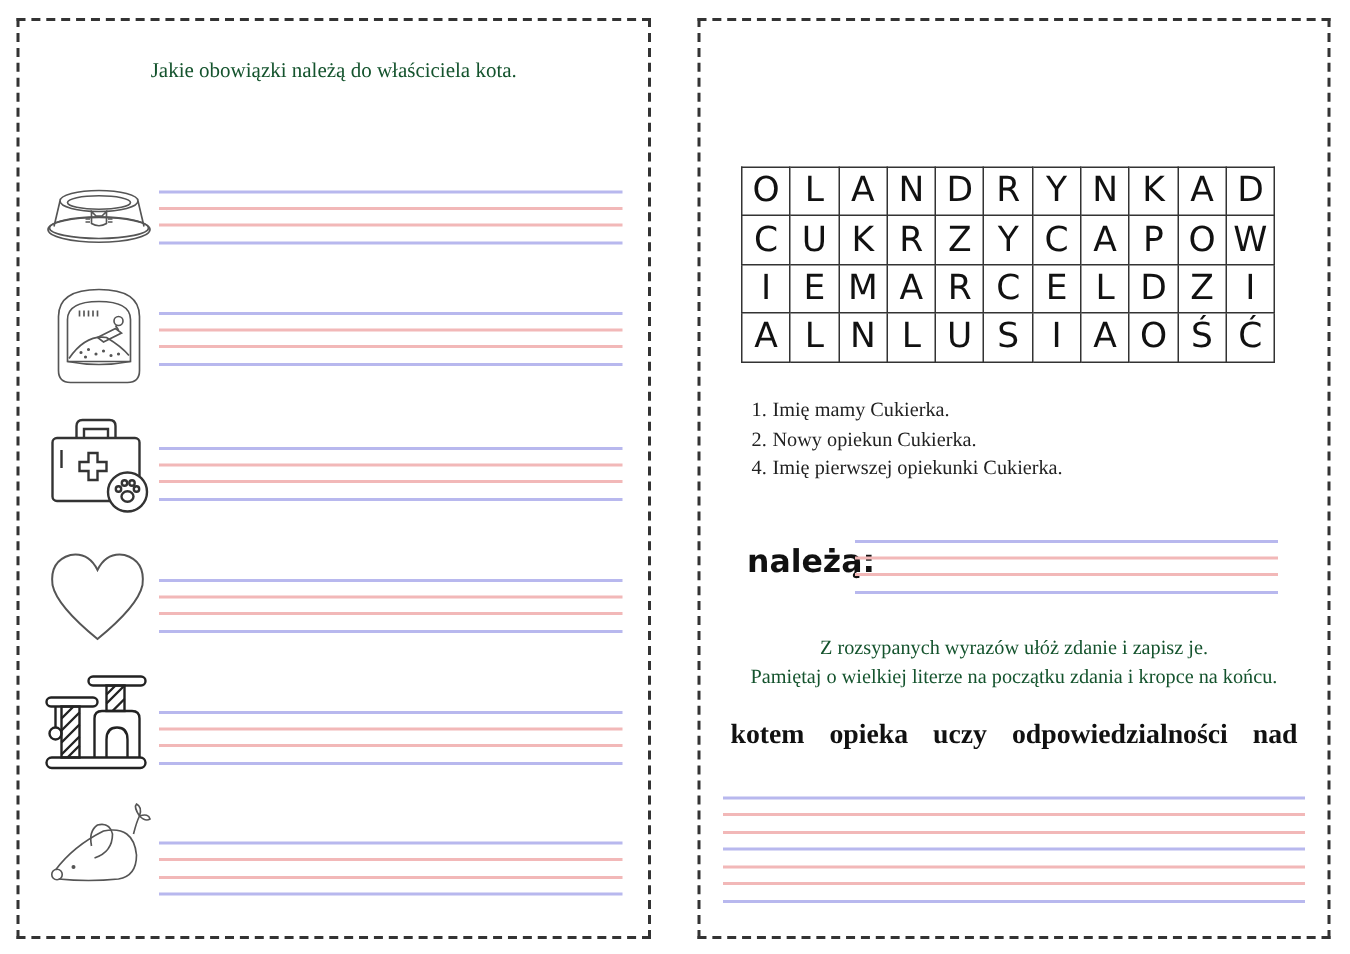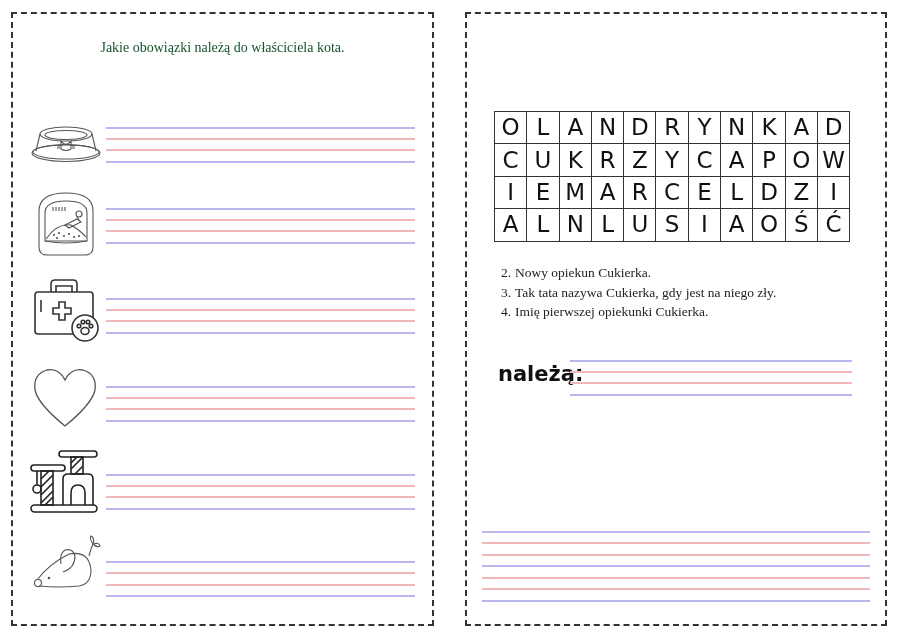--- a/index.html
+++ b/index.html
@@ -304,34 +304,45 @@
           <td>I</td>
           <td>A</td>
           <td>O</td>
           <td>Ś</td>
           <td>Ć</td>
         </tr>
       </tbody>
   </table>
 
   <ol id="questions">
+    <li><span class="num">1.</span><span>Imię mamy Cukierka.</span></li>
     <li><span class="num">2.</span><span>Nowy opiekun Cukierka.</span></li>
-    <li><span class="num">3.</span><span>Tak tata nazywa Cukierka, gdy jest na niego zły.</span></li>
     <li><span class="num">4.</span><span>Imię pierwszej opiekunki Cukierka.</span></li>
   </ol>
 
   <div id="haslo-label">należą:</div>
   <div class="lines" id="haslo-lines">
     <div class="line blue" style="top:0"></div>
     <div class="line red" style="top:11px"></div>
     <div class="line red" style="top:22px"></div>
     <div class="line blue" style="top:34px"></div>
   </div>
 
-
+  <div class="instr mid">
+    <div>Z rozsypanych wyrazów ułóż zdanie i zapisz je.</div>
+    <div>Pamiętaj o wielkiej literze na początku zdania i kropce na końcu.</div>
+  </div>
+
+  <div id="scrambled">
+    <span>kotem</span>
+    <span>opieka</span>
+    <span>uczy</span>
+    <span>odpowiedzialności</span>
+    <span>nad</span>
+  </div>
 
   <div class="lines" id="answer-lines">
     <div class="line blue" style="top:0"></div>
     <div class="line red" style="top:11px"></div>
     <div class="line red" style="top:23px"></div>
     <div class="line blue" style="top:34px"></div>
     <div class="line red" style="top:46px"></div>
     <div class="line red" style="top:57px"></div>
     <div class="line blue" style="top:69px"></div>
   </div>

